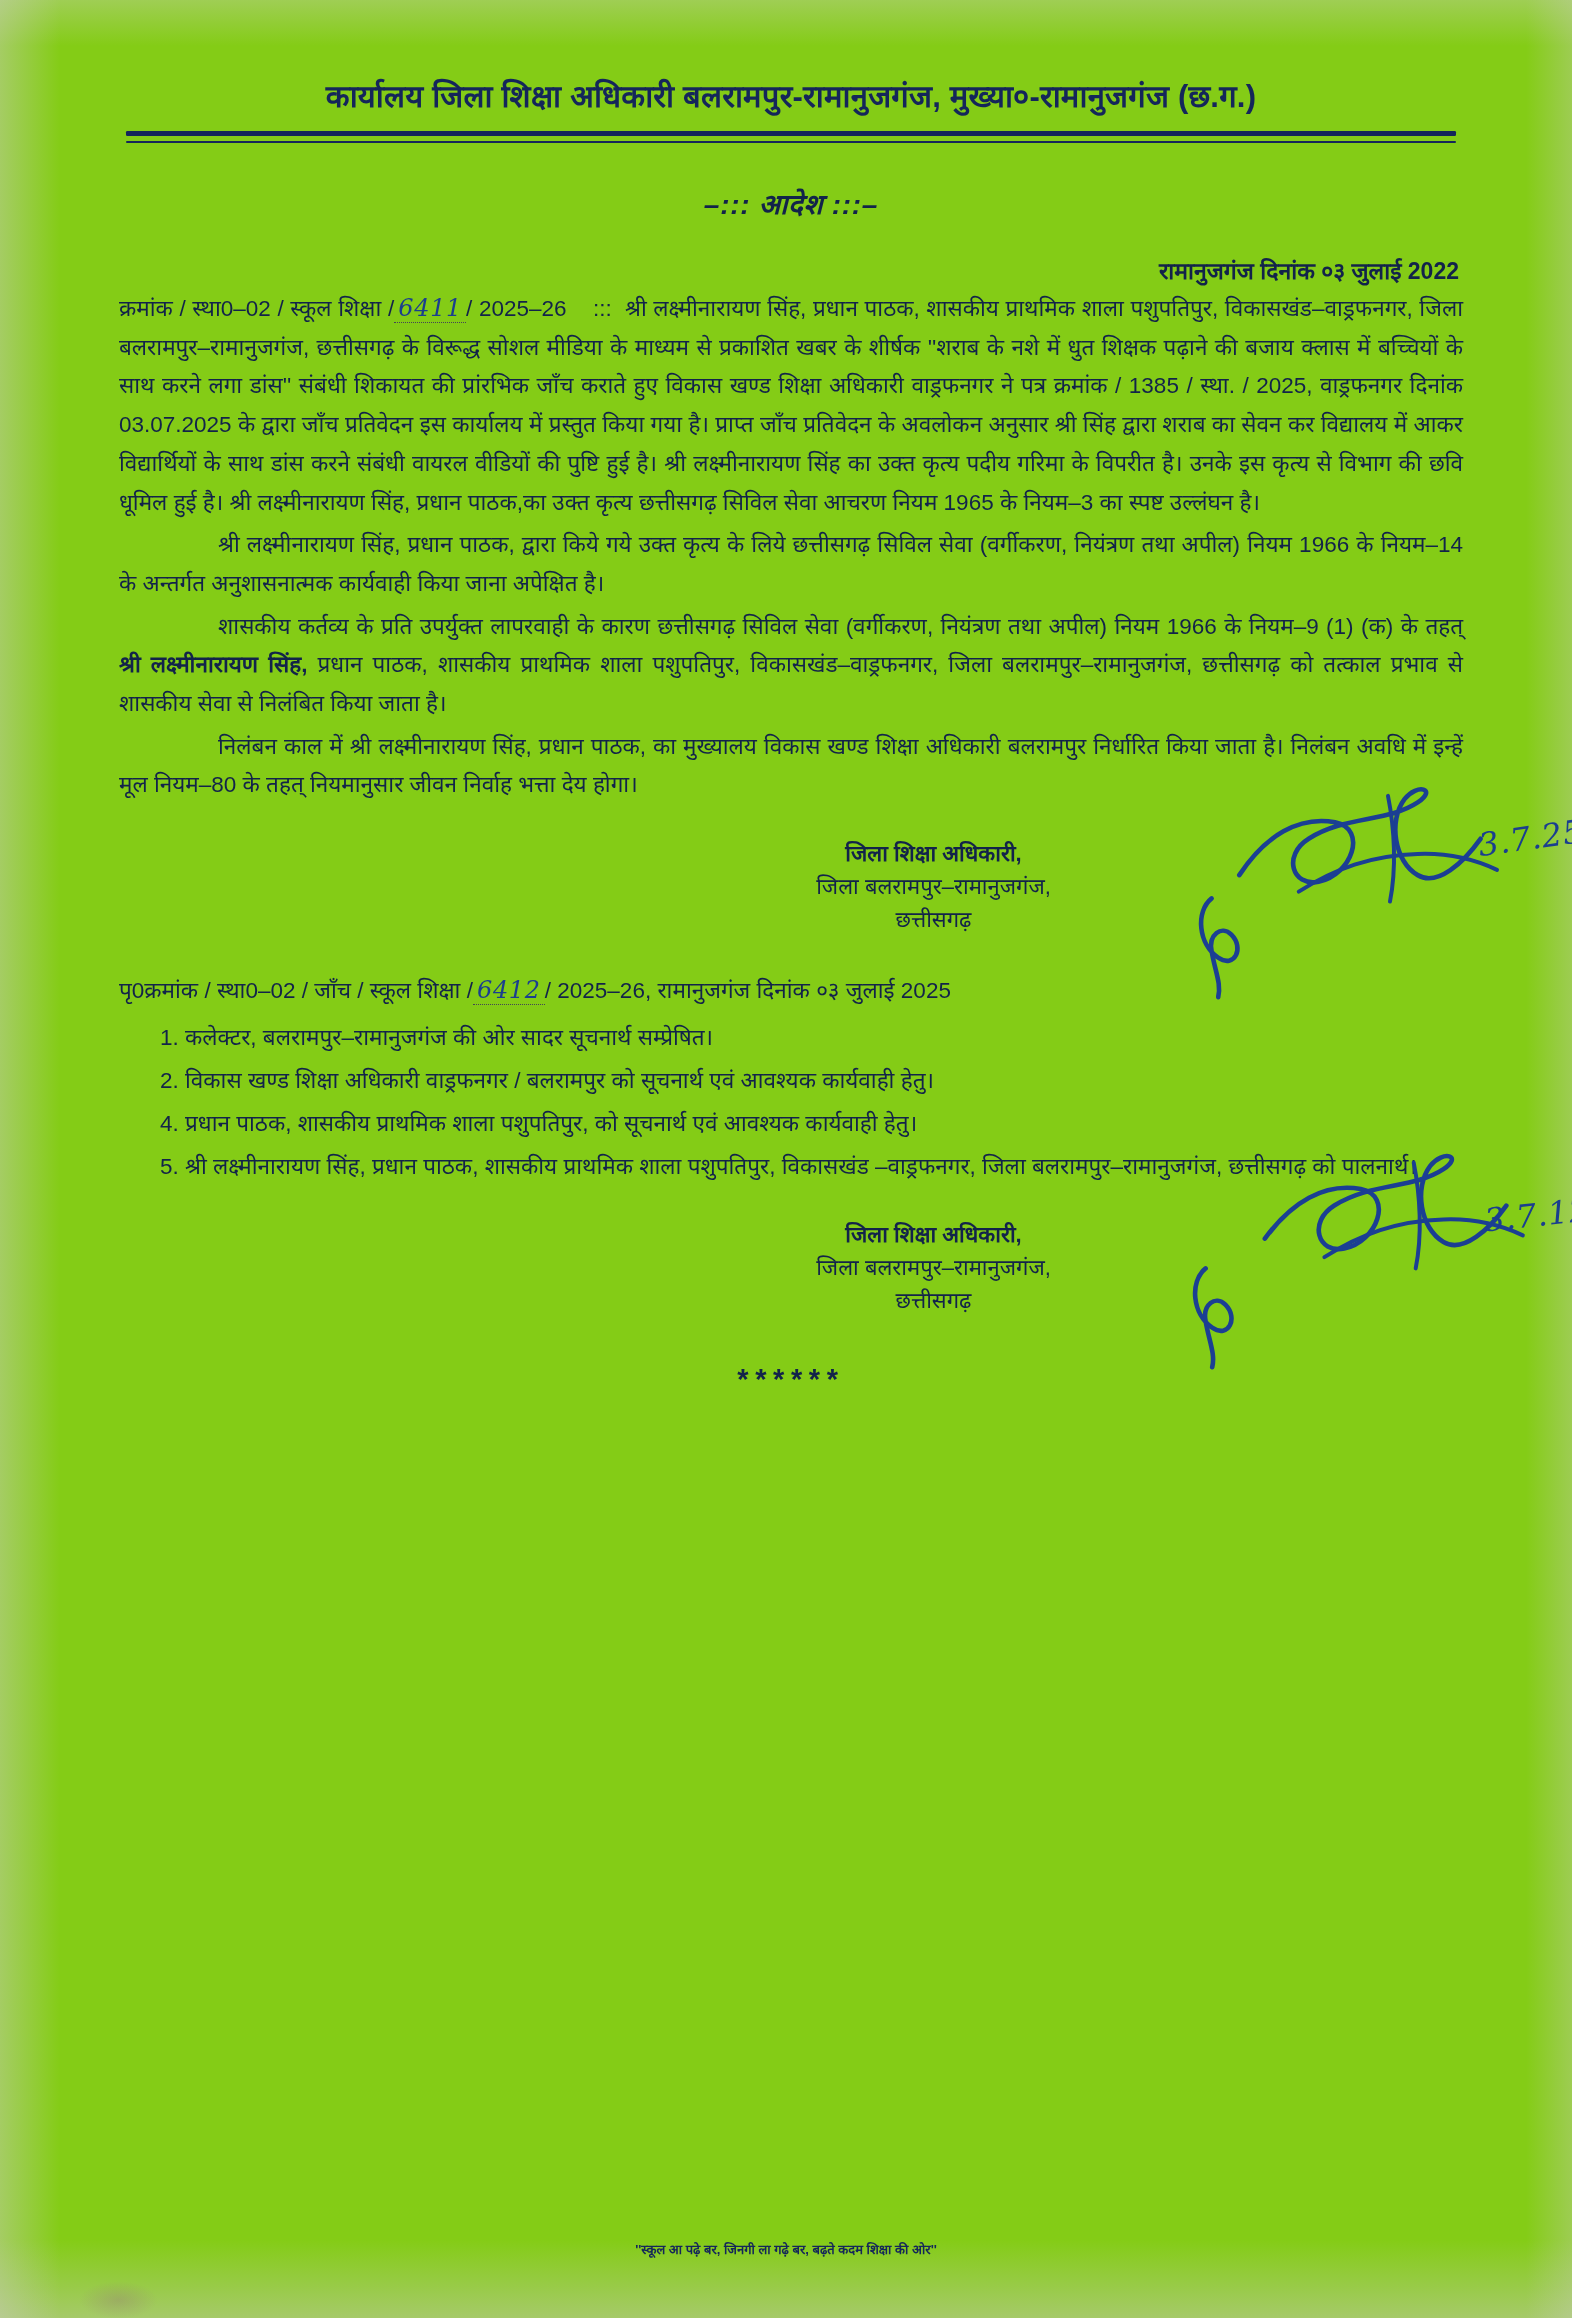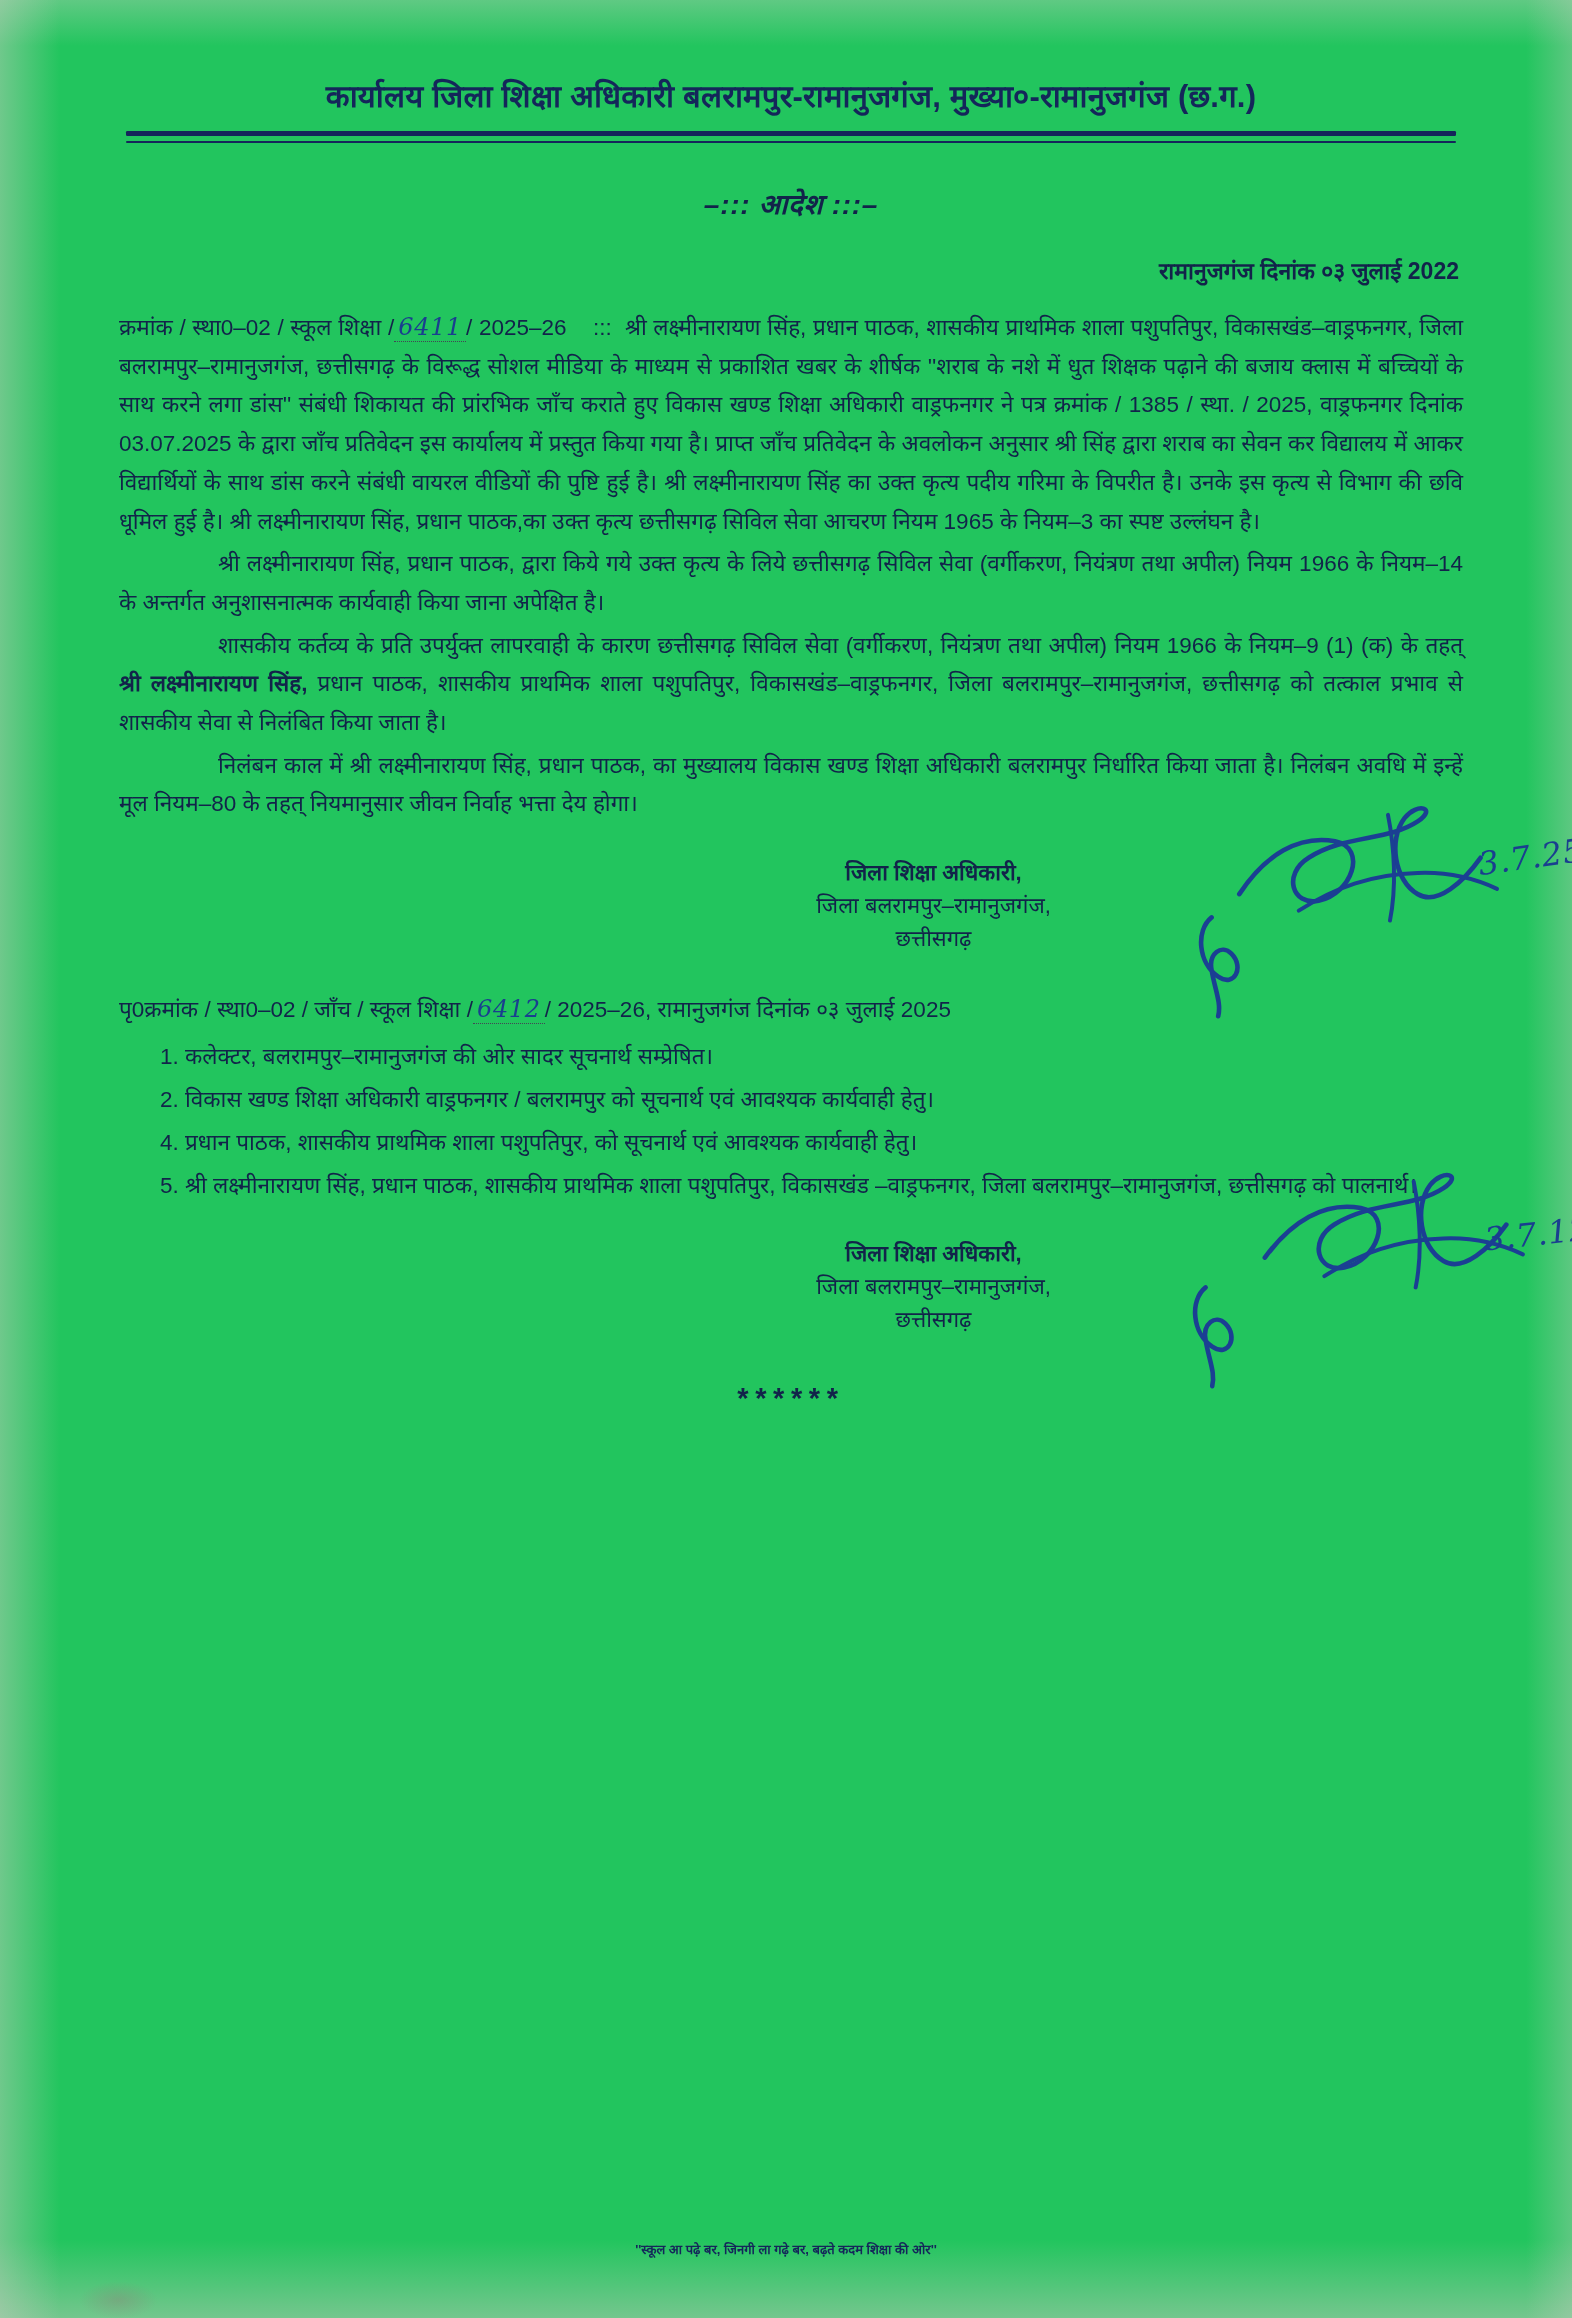--- a/index.html
+++ b/index.html
@@ -5,21 +5,21 @@
 <style>
   html, body {
     margin: 0;
     padding: 0;
     background: #8d8d8d;
   }
   .page {
     position: relative;
     width: 1572px;
     height: 2319px;
-    background: #22c55e;
+    background: #84cc16;
     box-sizing: border-box;
     font-family: "Liberation Sans", "DejaVu Sans", sans-serif;
     color: #12234a;
     overflow: hidden;
   }
   
   .paper-tint {
     position: absolute;
     inset: 0;
     background:
@@ -78,21 +78,21 @@
     font-size: 23px;
     font-weight: bold;
     margin-top: 32px;
     padding-right: 4px;
   }
   .body-block {
     font-size: 22.5px;
     line-height: 1.72;
     text-align: justify;
     text-justify: inter-word;
-    margin-top: 21px;
+    margin-top: 2px;
   }
   .body-block p {
     margin: 0 0 4px 0;
   }
   .indent {
     text-indent: 99px;
   }
   .handwritten {
     font-family: "DejaVu Serif", serif;
     font-style: italic;

